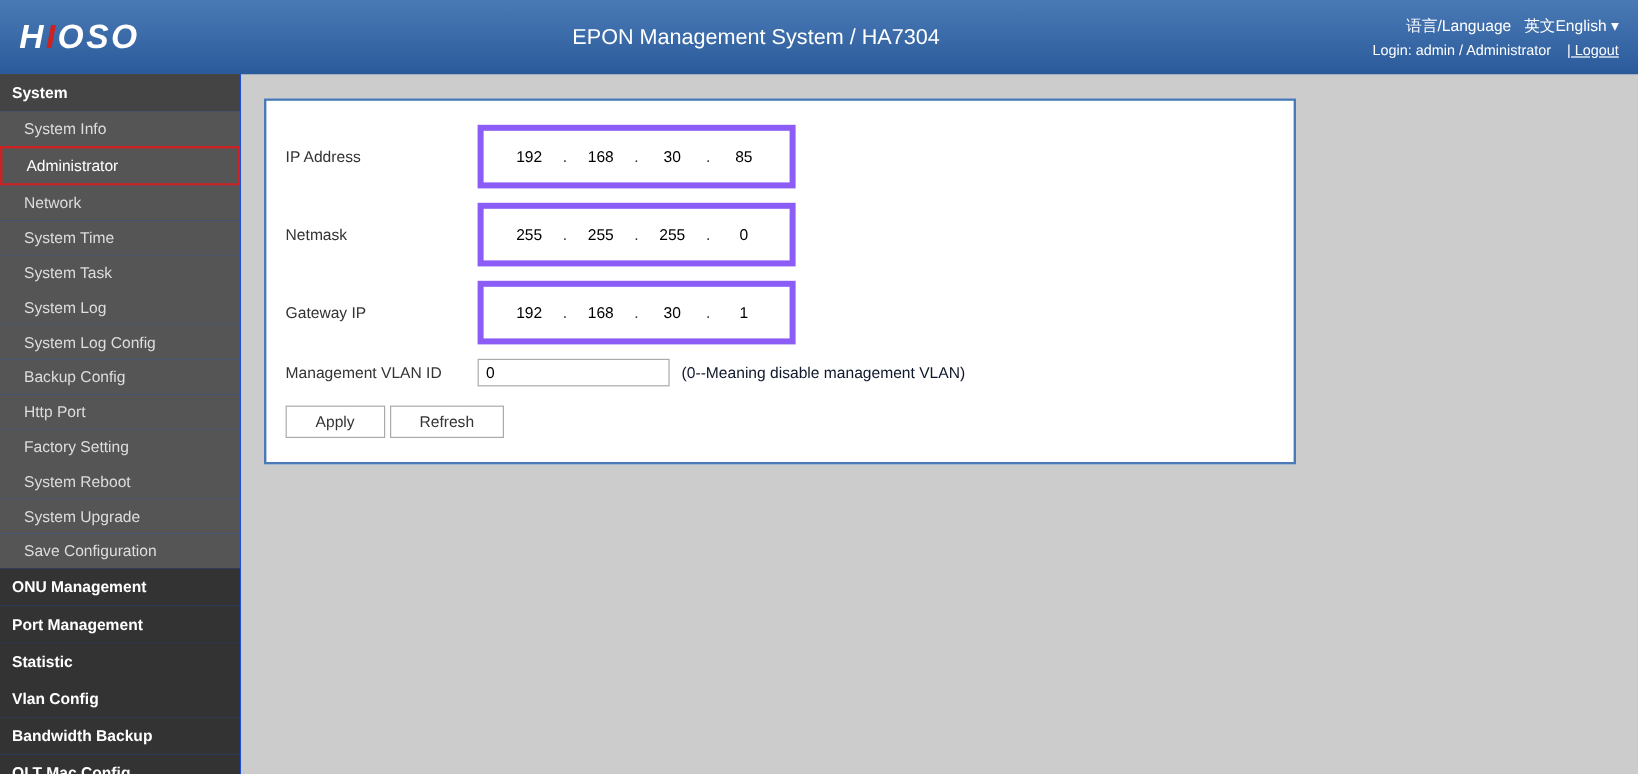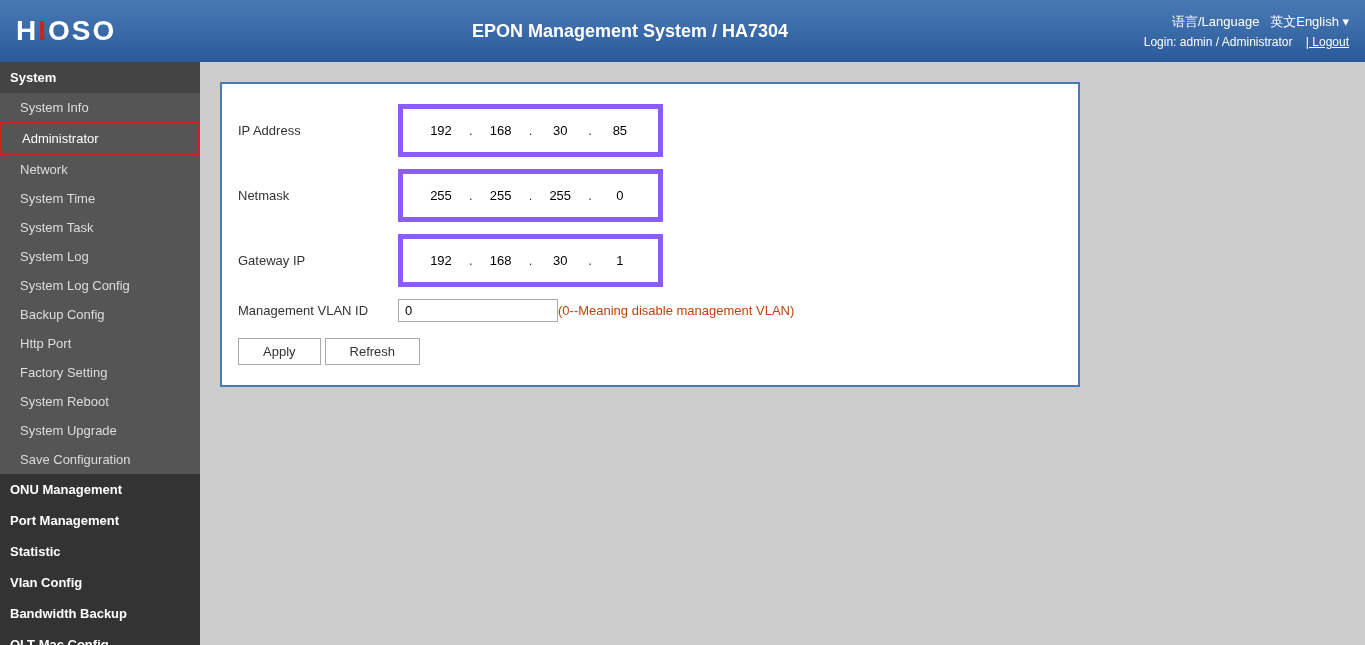--- a/index.html
+++ b/index.html
@@ -16,26 +16,27 @@
       flex-shrink: 0;
     }
     #logo-area {
       display: flex; align-items: center;
     }
     #logo-text {
       color: white;
       font-size: 28px;
       font-weight: bold;
       letter-spacing: 2px;
+      font-style: italic;
     }
     #logo-text span.red { color: #cc2222; }
     #header-title {
       color: white;
       font-size: 18px;
-      font-weight: bold;
+      font-weight: normal;
       flex: 1;
       text-align: center;
     }
     #header-right {
       display: flex; flex-direction: column; align-items: flex-end; gap: 4px;
     }
     #lang-area { color: white; font-size: 13px; }
     #login-area { color: white; font-size: 12px; }
     #logout-link { color: white; text-decoration: underline; cursor: pointer; }
 
@@ -132,22 +133,22 @@
       font-size: 13px;
     }
     .vlan-input {
       border: 1px solid #aaa;
       font-size: 13px;
       padding: 3px 6px;
       width: 160px;
       outline: none;
     }
     .vlan-hint {
-      margin-left: 0;
-      color: #c2410c;
+      margin-left: 10px;
+      color: #0f172a;
       font-size: 13px;
     }
     .btn-row {
       display: flex;
       gap: 4px;
       margin-top: 16px;
     }
     .btn-apply {
       background: white;
       border: 1px solid #aaa;

